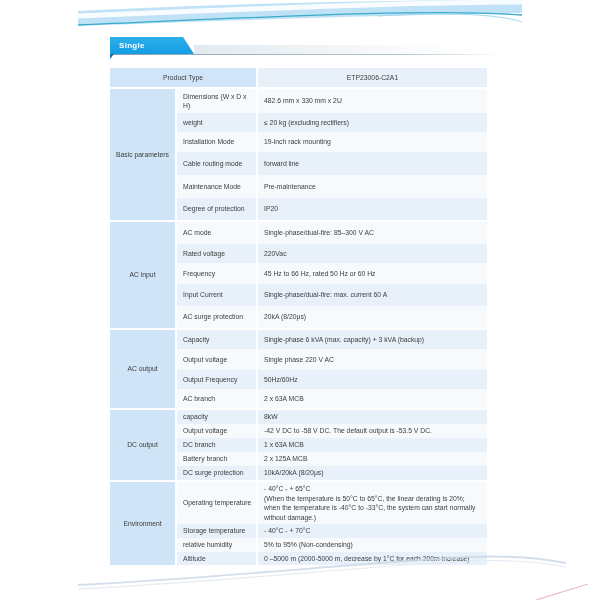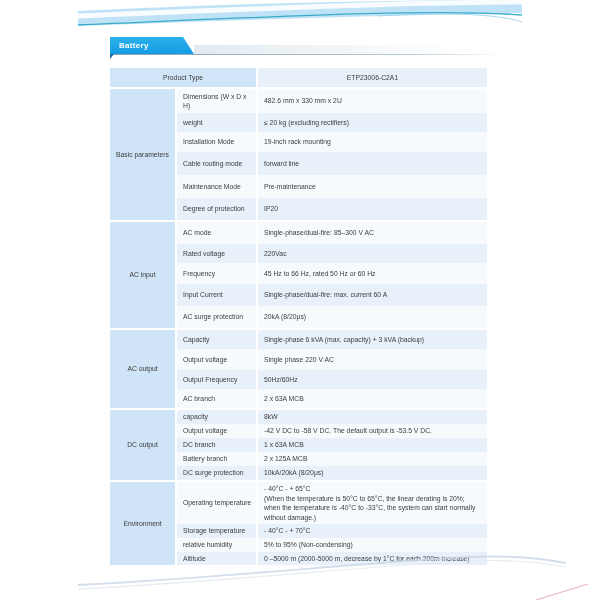--- a/index.html
+++ b/index.html
@@ -65,21 +65,21 @@
 <div class="page">
 
   <svg class="deco-top" viewBox="0 0 444 42" preserveAspectRatio="none">
     <path d="M0,11 C130,5 270,0 444,0 L444,13 C300,15 140,21 0,26 Z" fill="#bfe2f6"></path>
     <path d="M0,16 C150,10 300,3 444,2" stroke="#ffffff" stroke-width="5" fill="none" opacity="0.9"></path>
     <path d="M0,25 C170,18 350,8 444,15" stroke="#3aacc8" stroke-width="1.3" fill="none"></path>
     <path d="M300,16 C370,12 420,14 444,22" stroke="#a8d7ef" stroke-width="1" fill="none"></path>
   </svg>
 
   <div class="product-tab">
-    <span>Battery</span>
+    <span>Single</span>
   </div>
   <div class="tab-strip"></div>
   <div class="tab-line"></div>
   <div class="tab-corner-mark"></div>
 
   <div class="spec-table">
 
     <div class="t-header">
       <div class="th-left">Product Type</div>
       <div class="th-right">ETP23006-C2A1</div>

